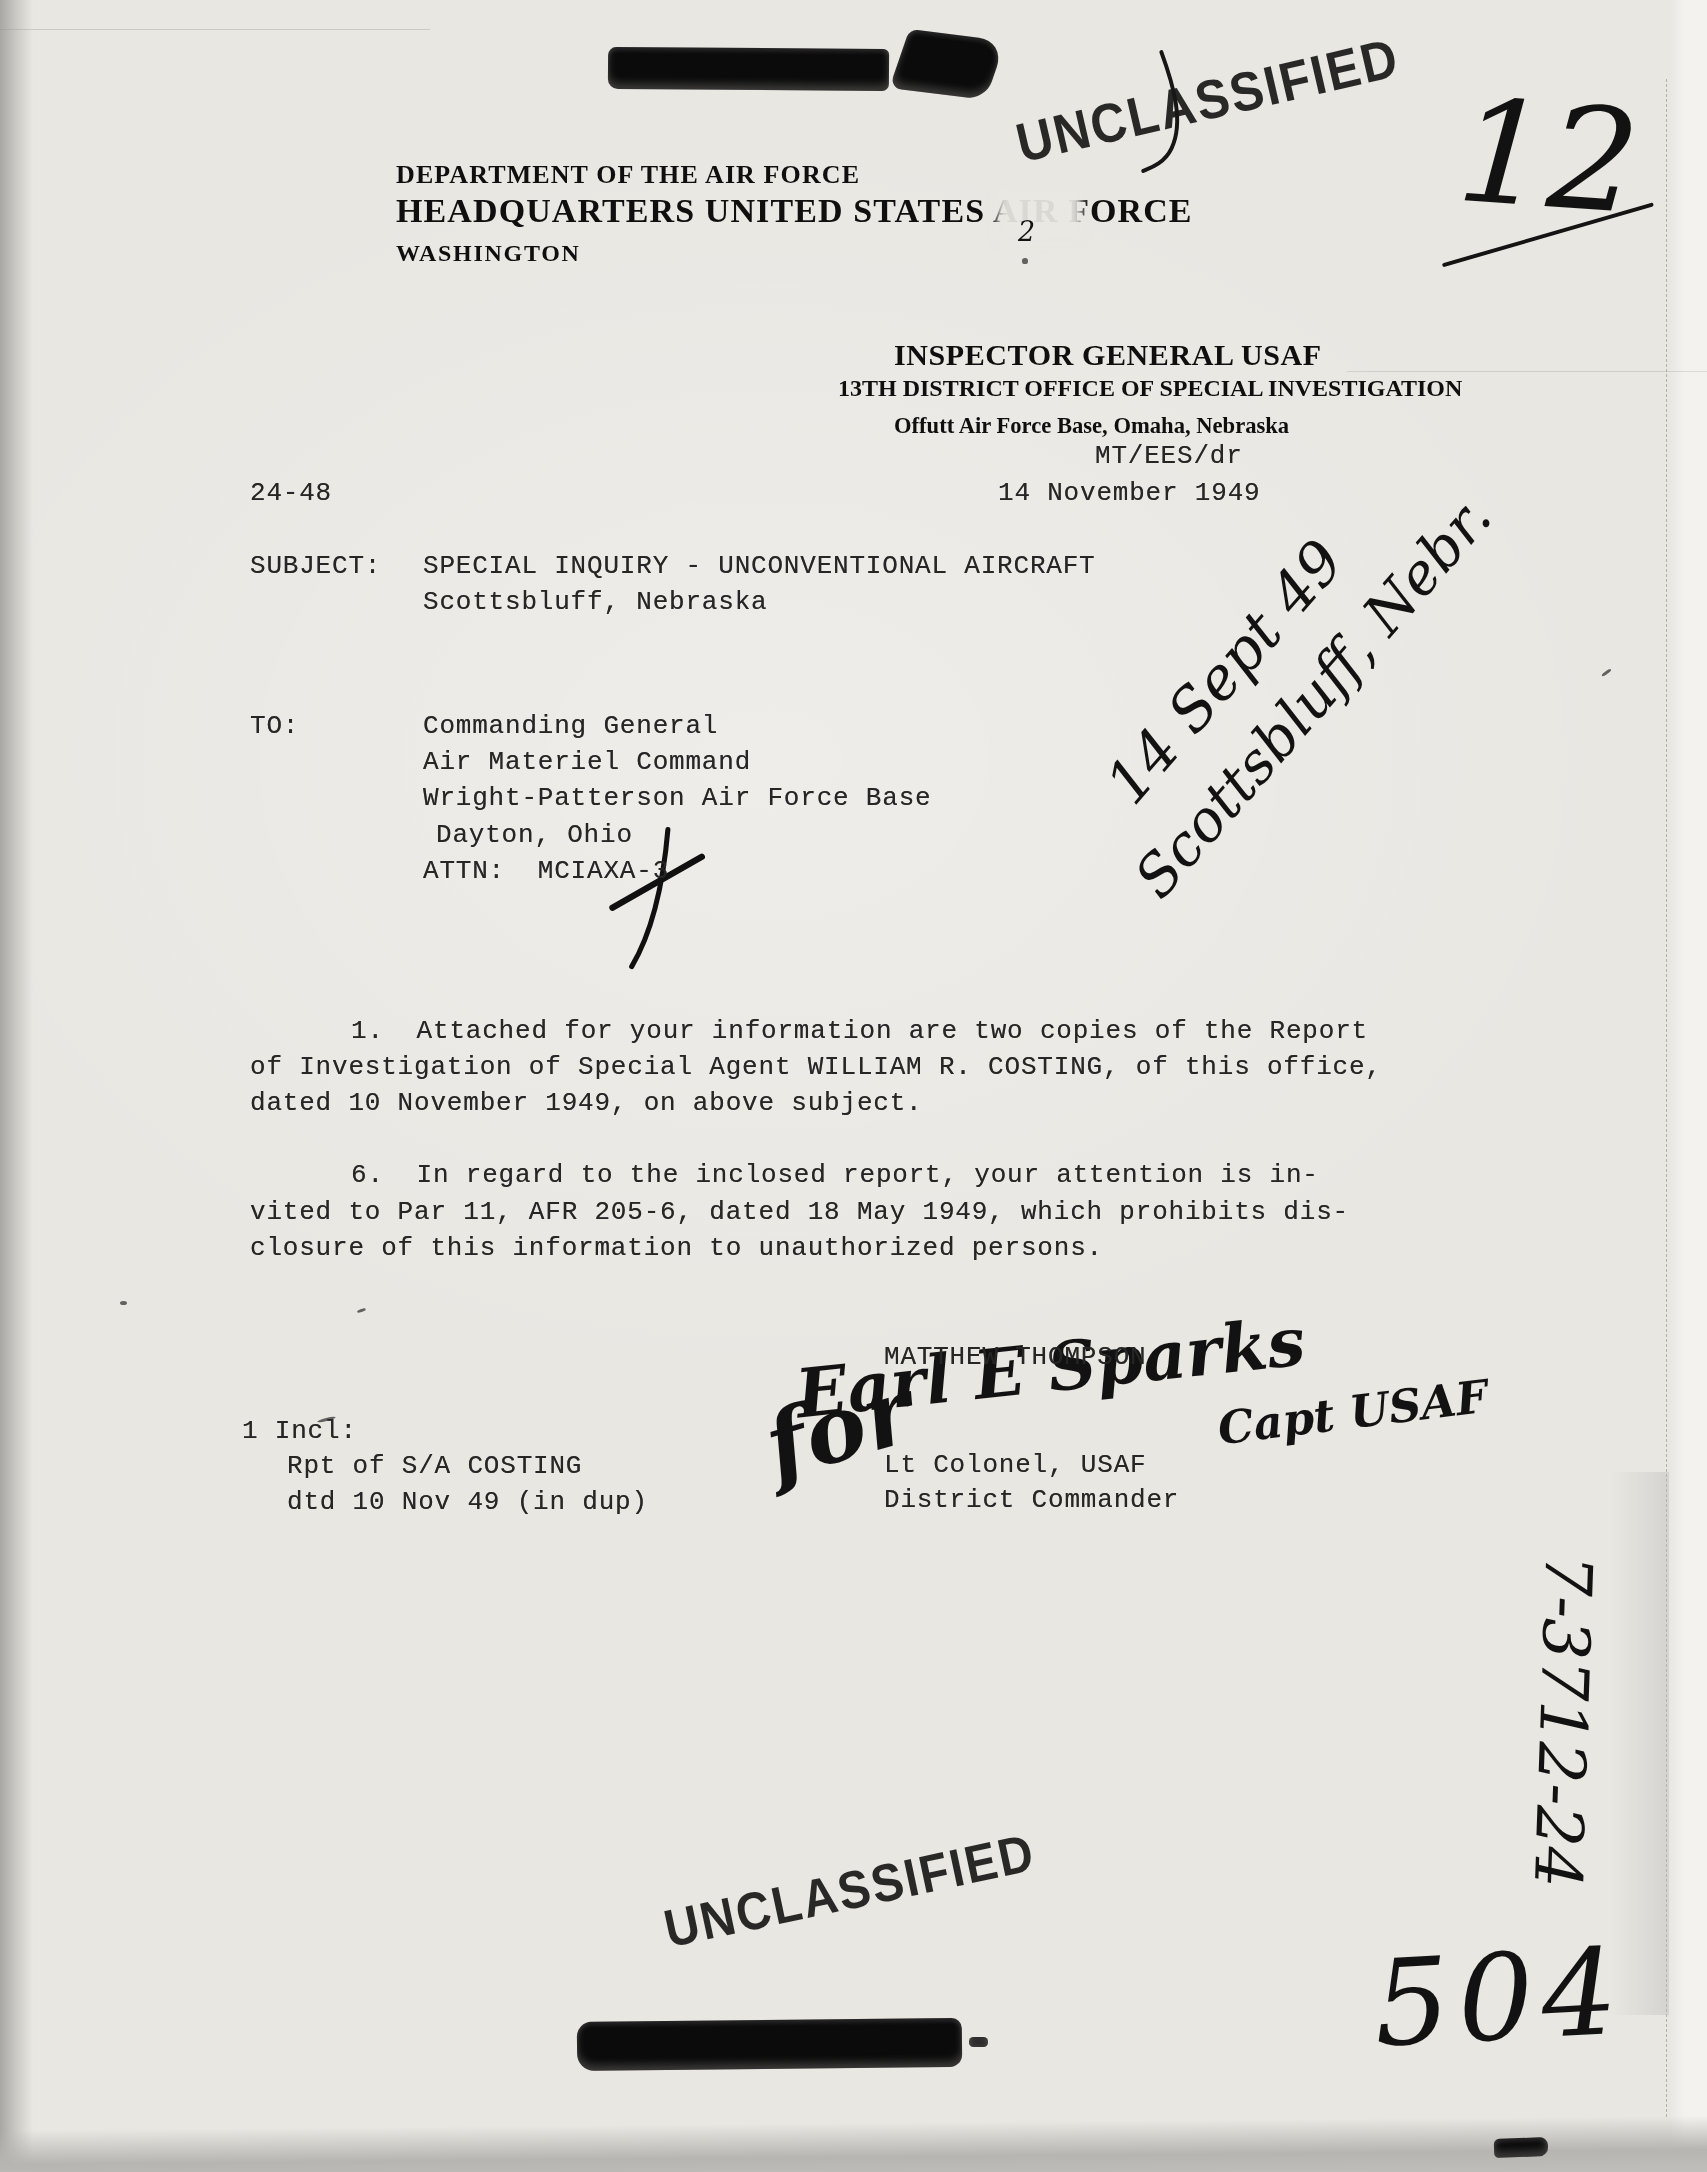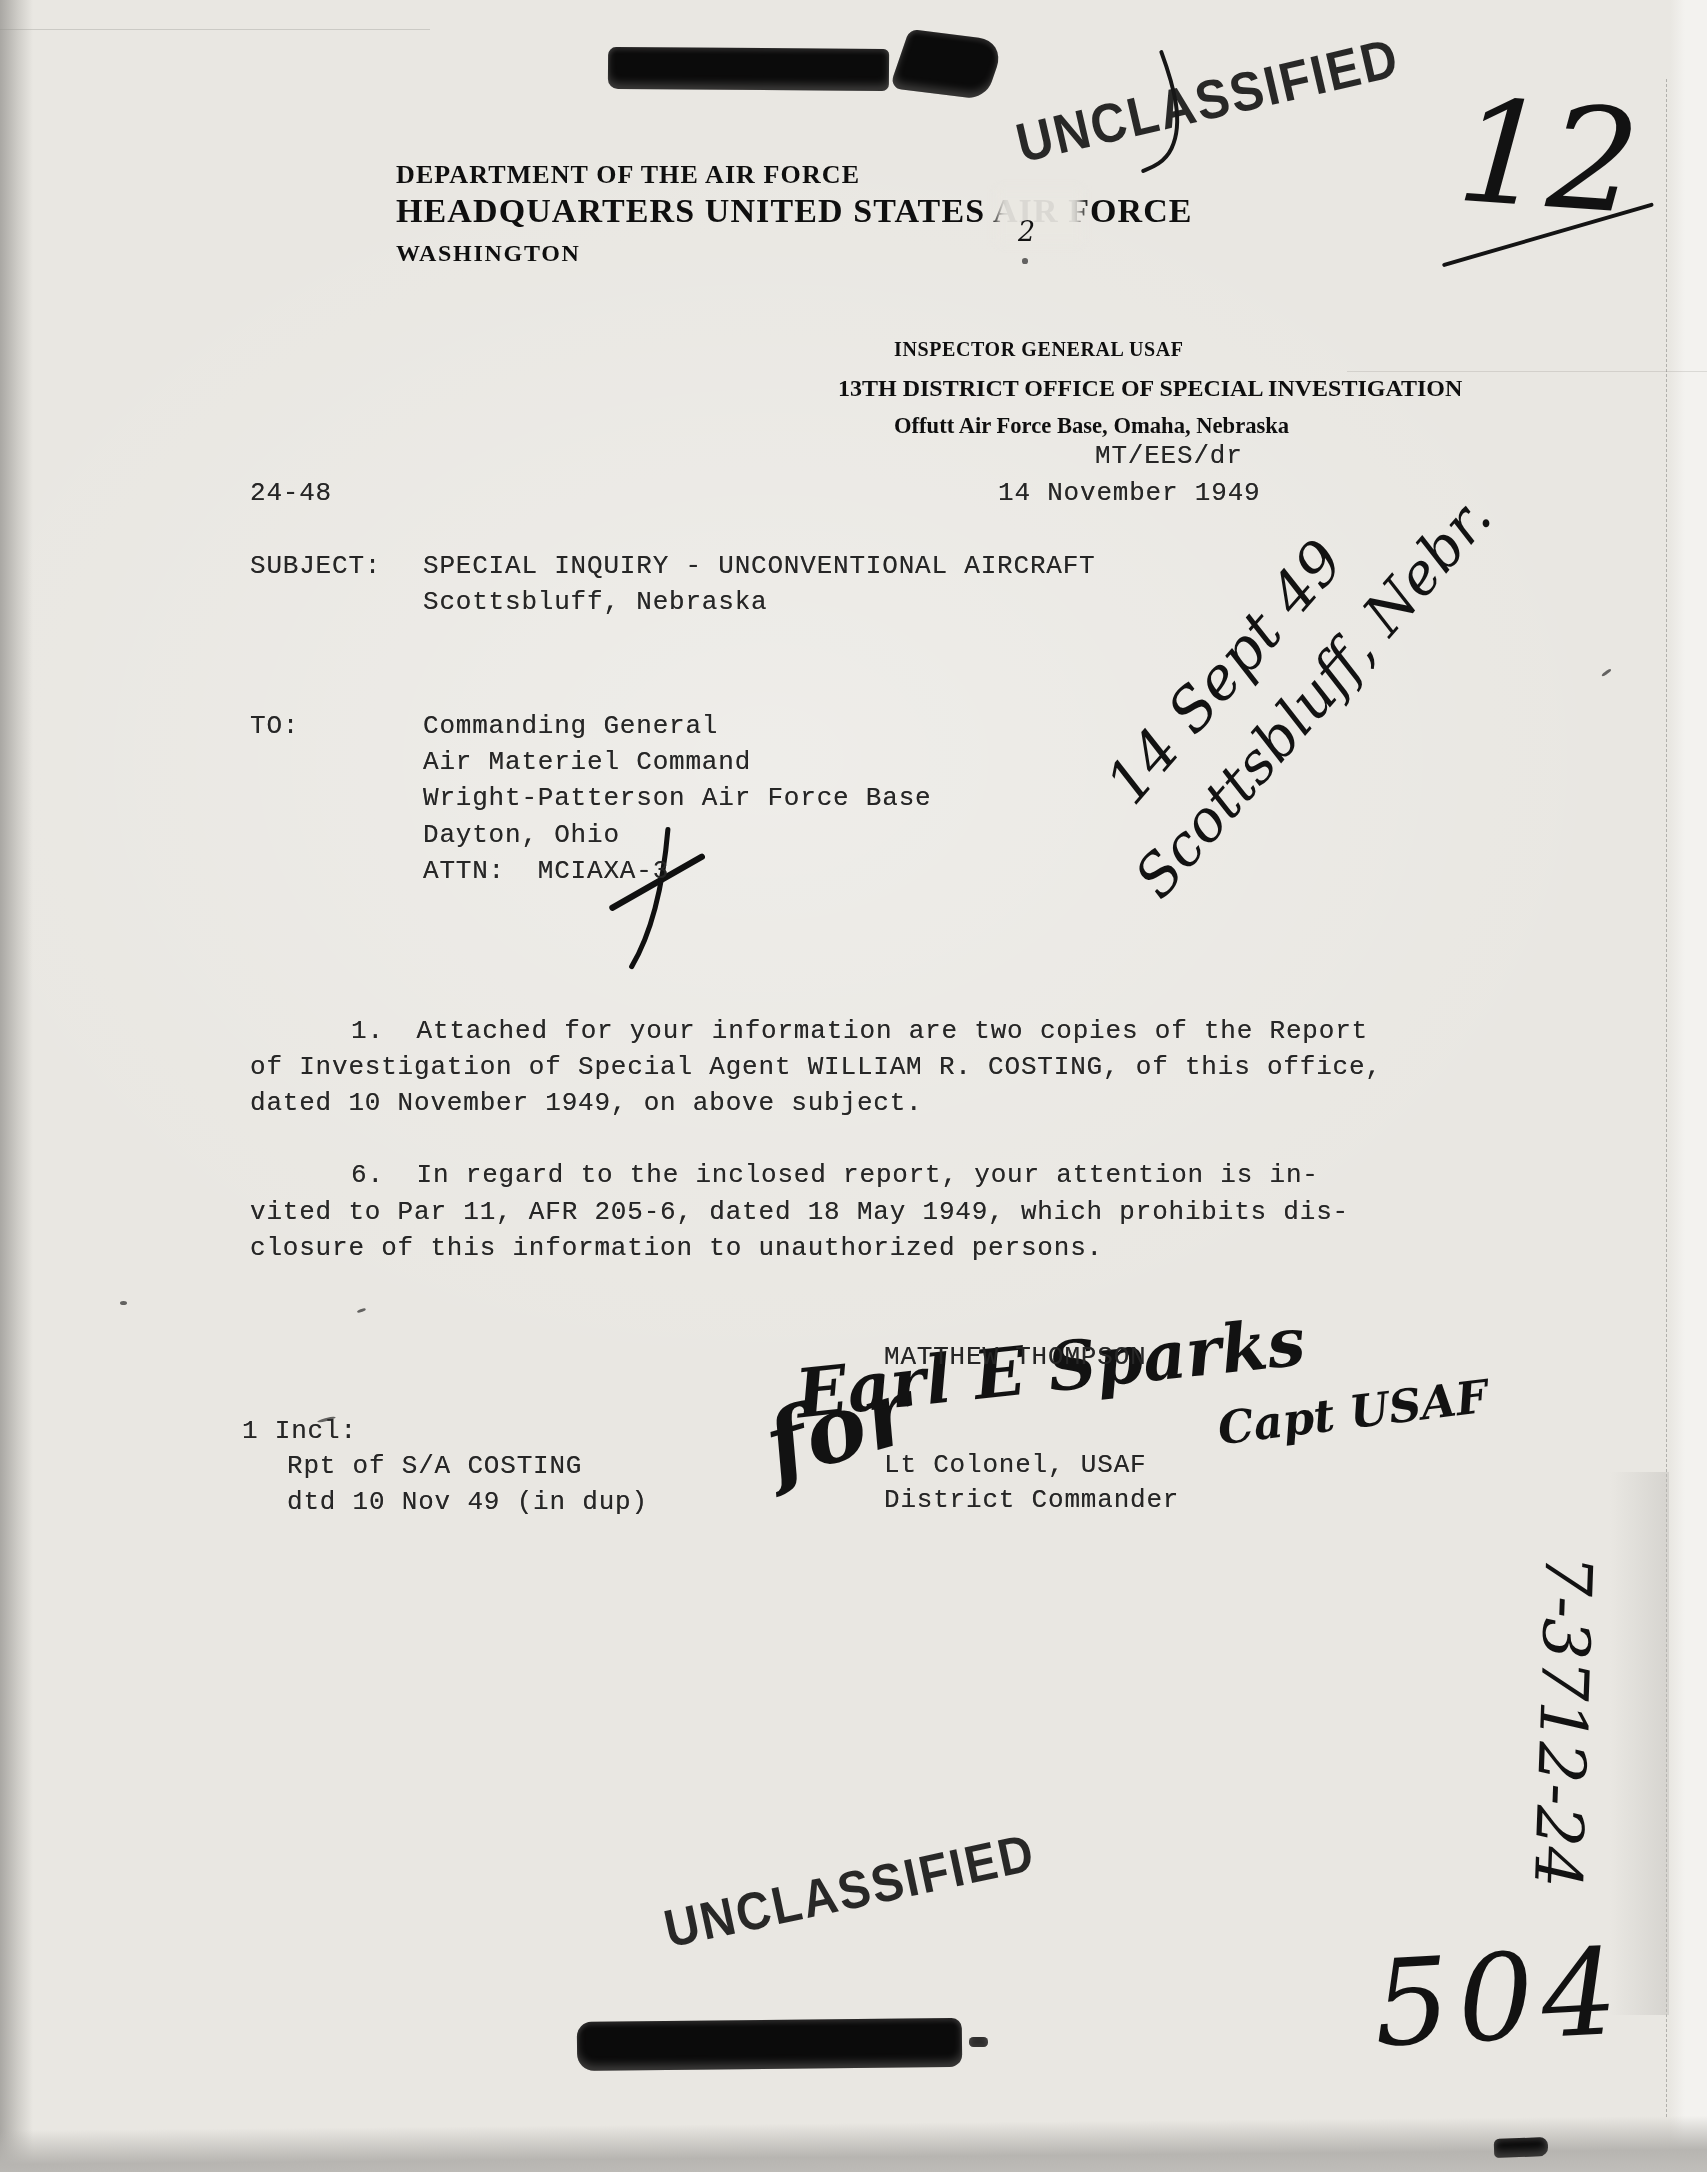--- a/index.html
+++ b/index.html
@@ -42,40 +42,40 @@
 
   <div class="abs stamp" style="left:993px;top:72px;width:396px;font-size:55px;transform:rotate(-13deg) scaleX(.9);">UNCLASSIFIED</div>
   <div class="abs hand" style="left:1458px;top:74px;font-size:142px;transform:rotate(4deg);">12</div>
 
   <div class="abs lh" style="left:396px;top:160px;width:866px;font-size:26px;letter-spacing:1.1px;">DEPARTMENT OF THE AIR FORCE</div>
   <div class="abs lh" style="left:396px;top:192px;width:866px;font-size:34px;letter-spacing:1.1px;">HEADQUARTERS UNITED STATES AIR FORCE</div>
   <div class="abs lh" style="left:396px;top:240px;width:866px;font-size:24px;letter-spacing:1.7px;">WASHINGTON</div>
   <div class="abs" style="left:997px;top:189px;width:85px;height:54px;background:rgba(233,231,226,.93);filter:blur(4px);"></div>
   <div class="abs hand" style="left:1018px;top:216px;font-size:27px;">2</div>
 
-  <div class="abs lh" style="left:894px;top:338px;width:560px;font-size:20px;letter-spacing:0.6px;">INSPECTOR GENERAL USAF</div>
+  <div class="abs lh" style="left:894px;top:338px;width:560px;font-size:30px;letter-spacing:0.6px;">INSPECTOR GENERAL USAF</div>
   <div class="abs lh" style="left:838px;top:375px;width:674px;font-size:24px;">13TH DISTRICT OFFICE OF SPECIAL INVESTIGATION</div>
   <div class="abs lh" style="left:894px;top:413px;width:560px;font-size:22.6px;">Offutt Air Force Base, Omaha, Nebraska</div>
   <div class="abs mono" style="left:1095px;top:441px;">MT/EES/dr</div>
   <div class="abs mono" style="left:998px;top:478px;">14 November 1949</div>
 
   <div class="abs mono" style="left:250px;top:478px;">24-48</div>
 
   <div class="abs mono" style="left:250px;top:551px;">SUBJECT:</div>
   <div class="abs mono" style="left:423px;top:551px;">SPECIAL INQUIRY - UNCONVENTIONAL AIRCRAFT</div>
   <div class="abs mono" style="left:423px;top:587px;">Scottsbluff, Nebraska</div>
 
   <div class="abs hand" style="left:1144px;top:748px;font-size:59px;transform:rotate(-49deg);transform-origin:0 100%;">14 Sept 49</div>
   <div class="abs hand" style="left:1171px;top:844px;font-size:57px;transform:rotate(-49deg);transform-origin:0 100%;">Scottsbluff, Nebr.</div>
 
   <div class="abs mono" style="left:250px;top:711px;">TO:</div>
   <div class="abs mono" style="left:423px;top:711px;">Commanding General</div>
   <div class="abs mono" style="left:423px;top:747px;">Air Materiel Command</div>
   <div class="abs mono" style="left:423px;top:783px;">Wright-Patterson Air Force Base</div>
-  <div class="abs mono" style="left:423px;top:820px;">Dayton, Ohio</div>
+  <div class="abs mono" style="left:436px;top:820px;">Dayton, Ohio</div>
   <div class="abs mono" style="left:423px;top:856px;">ATTN:  MCIAXA-3</div>
 
   <div class="abs mono" style="left:250px;top:1016px;text-indent:101px;">1.  Attached for your information are two copies of the Report</div>
   <div class="abs mono" style="left:250px;top:1052px;">of Investigation of Special Agent WILLIAM R. COSTING, of this office,</div>
   <div class="abs mono" style="left:250px;top:1088px;">dated 10 November 1949, on above subject.</div>
   <div class="abs mono" style="left:250px;top:1160px;text-indent:101px;">6.  In regard to the inclosed report, your attention is in-</div>
   <div class="abs mono" style="left:250px;top:1197px;">vited to Par 11, AFR 205-6, dated 18 May 1949, which prohibits dis-</div>
   <div class="abs mono" style="left:250px;top:1233px;">closure of this information to unauthorized persons.</div>
 
   <div class="abs hand" style="left:765px;top:1375px;font-size:91px;font-weight:bold;transform:rotate(-16deg);">for</div>

